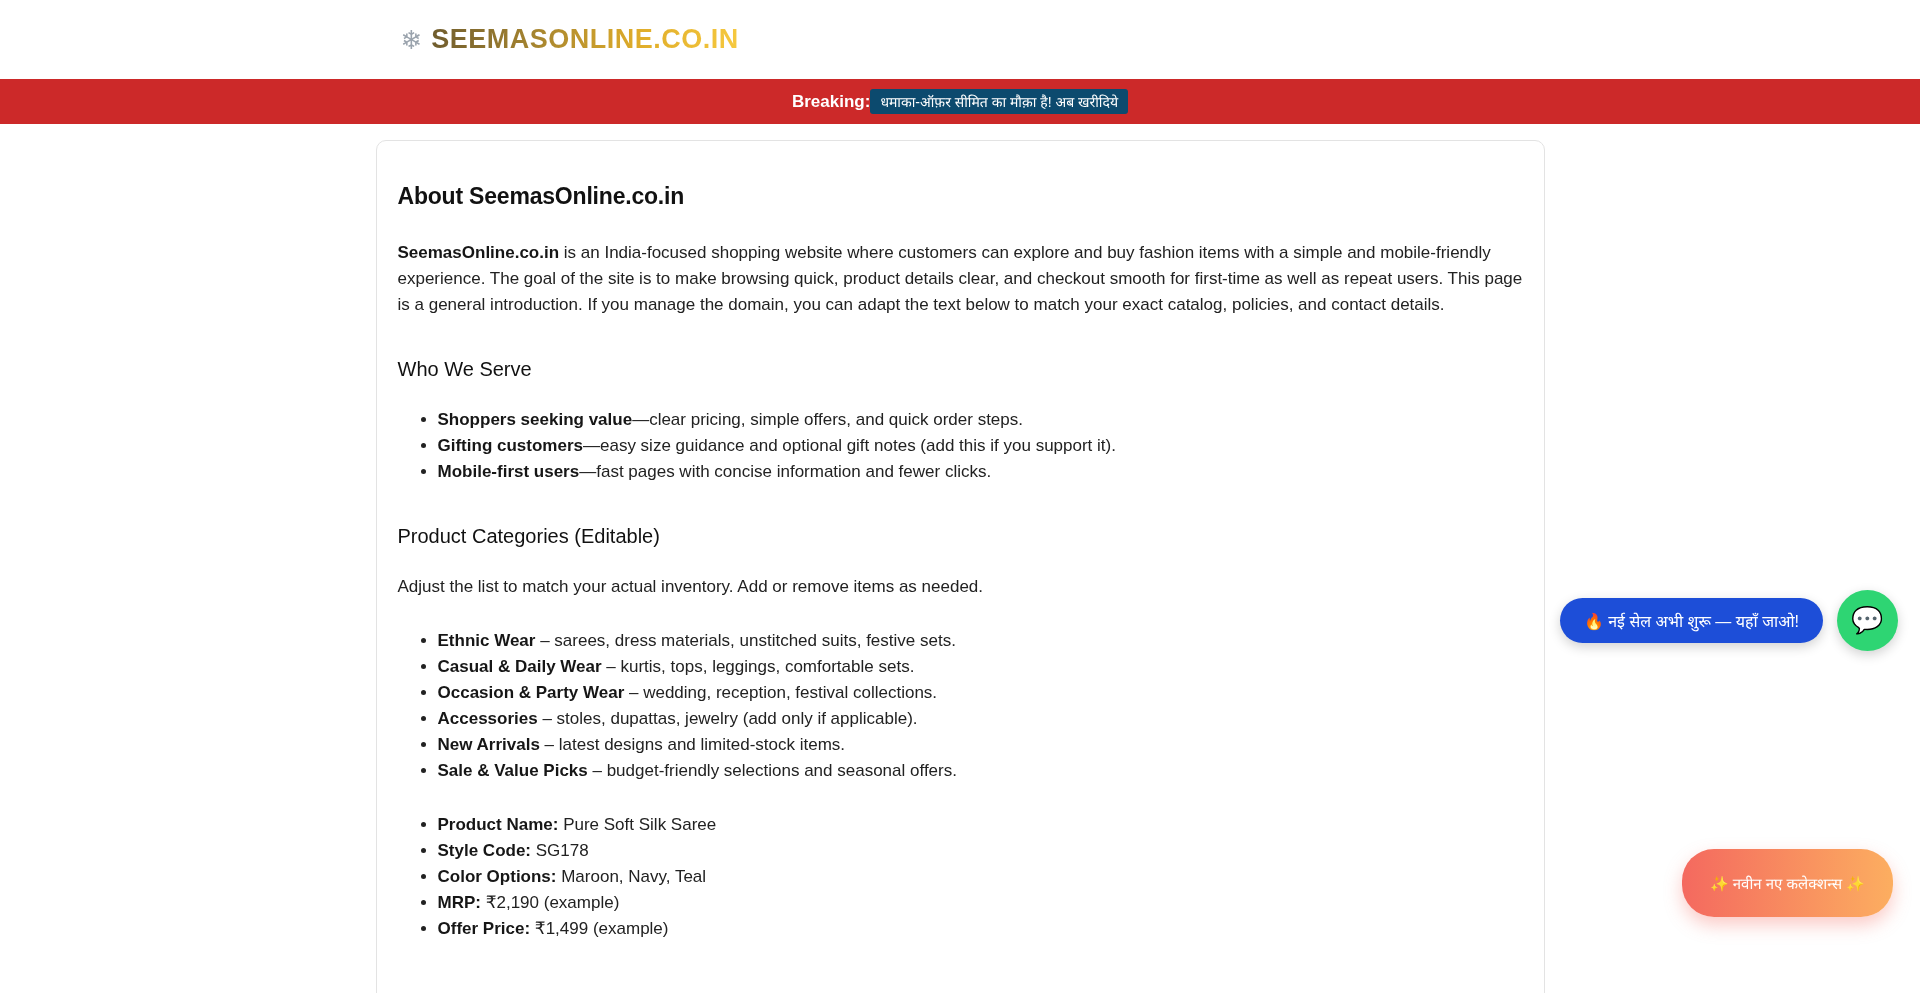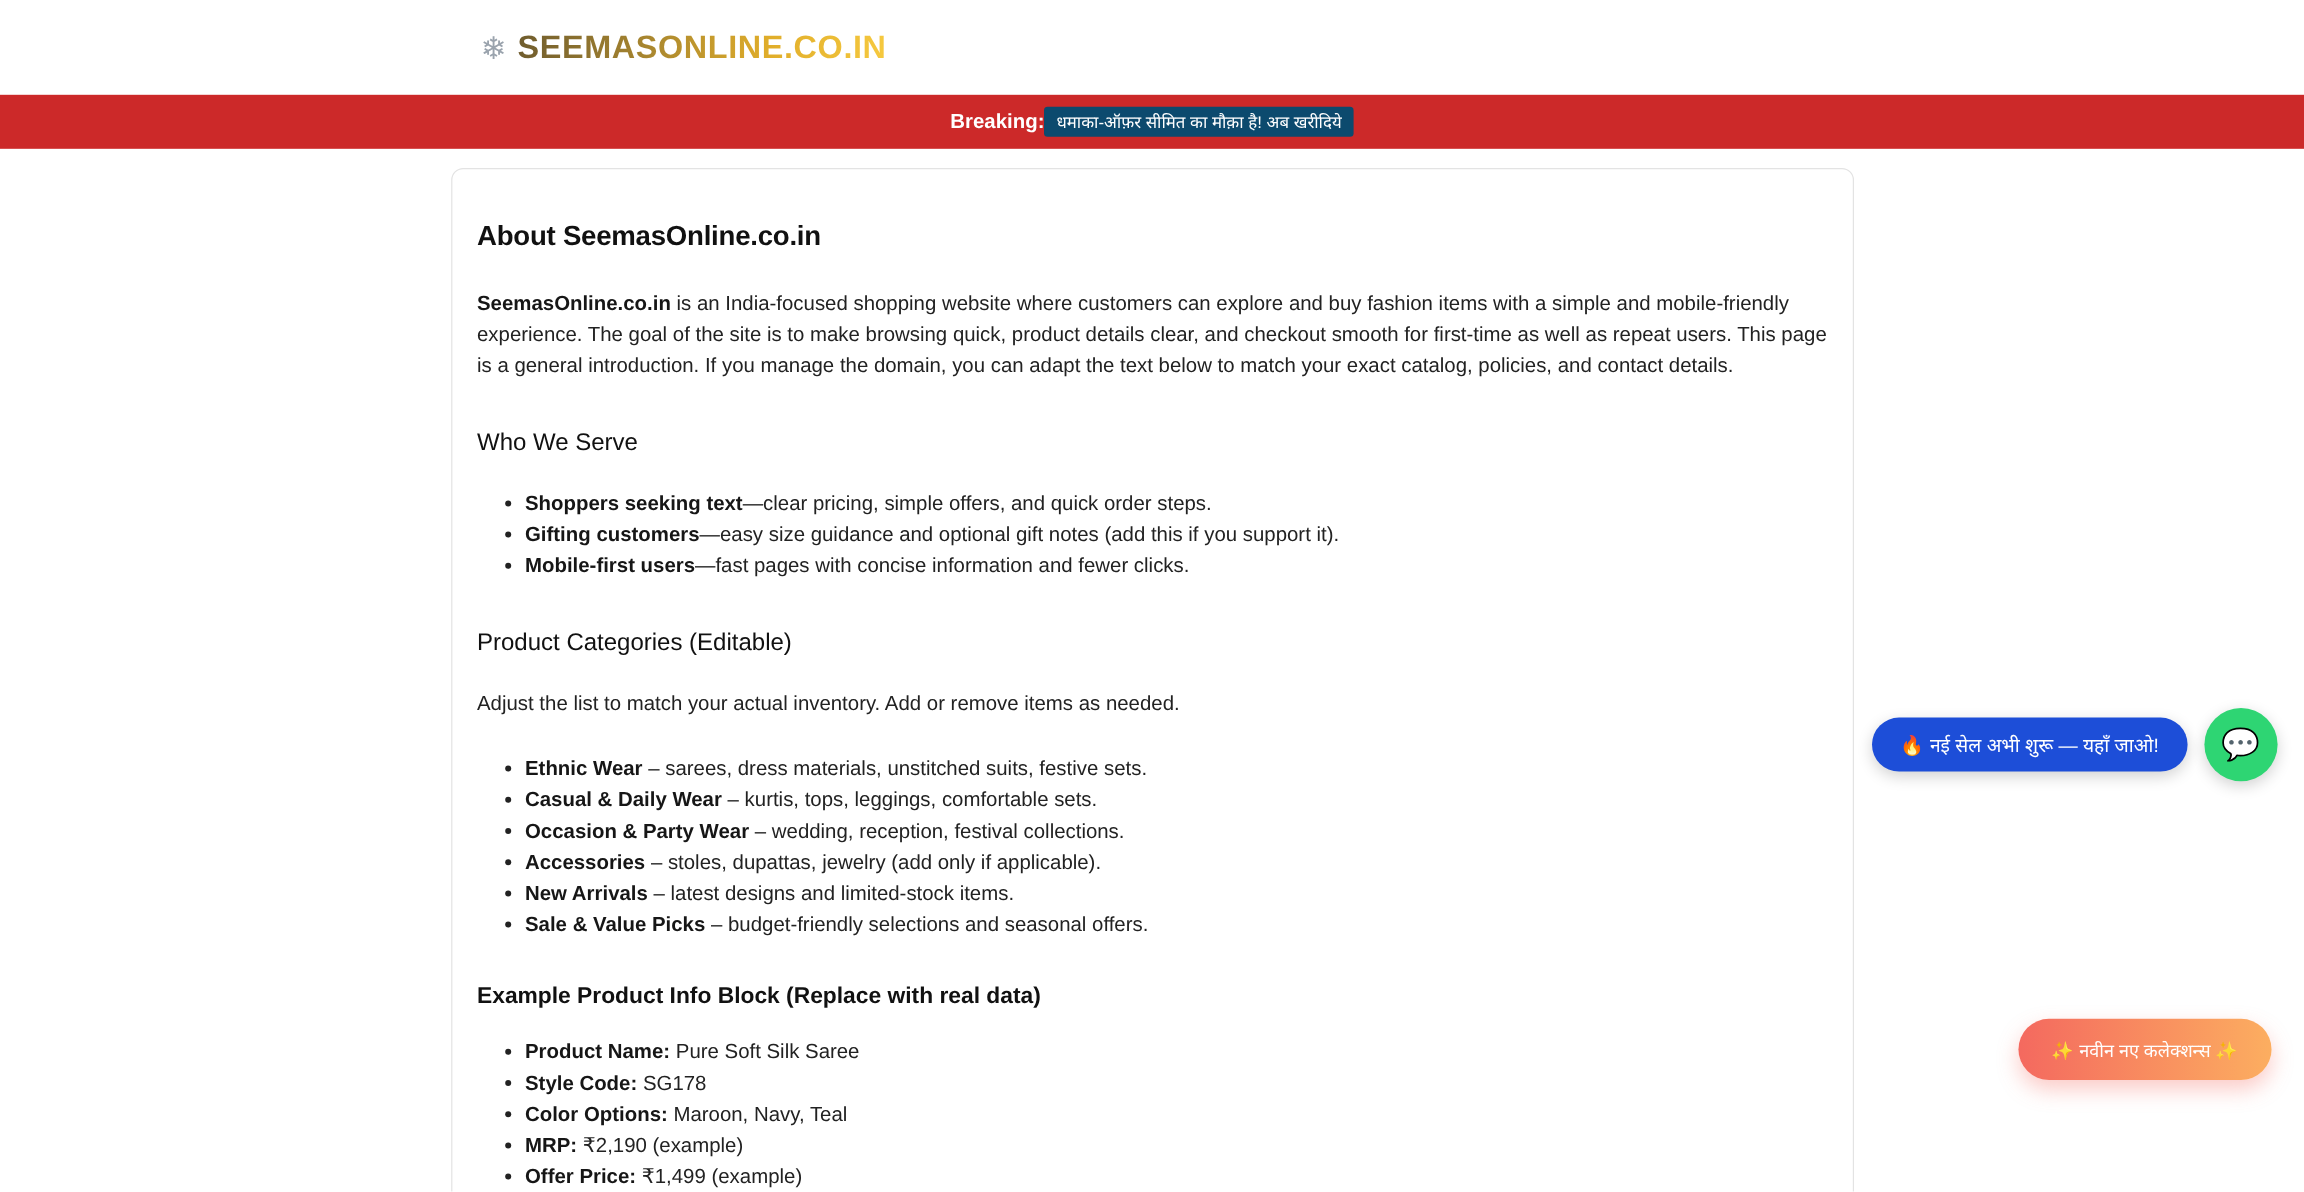--- a/index.html
+++ b/index.html
@@ -54,21 +54,21 @@
     box-shadow: 0 4px 12px rgba(0,0,0,0.18); cursor: pointer; white-space: nowrap;
   }
   .chat-fab {
     width: 61px; height: 61px; border-radius: 50%; background: #2ed573;
     display: flex; align-items: center; justify-content: center;
     color: #ffffff; font-size: 26px;
     box-shadow: 0 4px 12px rgba(0,0,0,0.18); cursor: pointer;
   }
   .cta-pill {
     position: fixed; top: 849px; right: 27px;
-    height: 51px; border-radius: 32px;
+    height: 68px; border-radius: 32px;
     background: linear-gradient(90deg, #f4695f 0%, #fcae60 100%);
     color: #ffffff; font-size: 15px; font-weight: 500;
     display: flex; align-items: center; padding: 0 28px;
     box-shadow: 0 8px 18px rgba(244,105,95,0.35); cursor: pointer; white-space: nowrap;
   }
 </style>
 </head>
 <body>
 
 <header class="site-header">
@@ -87,37 +87,36 @@
   </div>
 </div>
 
 <main class="card">
   <h1>About SeemasOnline.co.in</h1>
 
   <p><span class="lead">SeemasOnline.co.in</span><span> is an India-focused shopping website where customers can explore and buy fashion items with a simple and mobile-friendly experience. The goal of the site is to make browsing quick, product details clear, and checkout smooth for first-time as well as repeat users. This page is a general introduction. If you manage the domain, you can adapt the text below to match your exact catalog, policies, and contact details.</span></p>
 
   <h2>Who We Serve</h2>
   <ul>
-    <li><span class="lead">Shoppers seeking text</span><span>—clear pricing, simple offers, and quick order steps.</span></li>
+    <li><span class="lead">Shoppers seeking value</span><span>—clear pricing, simple offers, and quick order steps.</span></li>
     <li><span class="lead">Gifting customers</span><span>—easy size guidance and optional gift notes (add this if you support it).</span></li>
     <li><span class="lead">Mobile-first users</span><span>—fast pages with concise information and fewer clicks.</span></li>
   </ul>
 
   <h2>Product Categories (Editable)</h2>
   <p>Adjust the list to match your actual inventory. Add or remove items as needed.</p>
   <ul>
     <li><span class="lead">Ethnic Wear</span><span> – sarees, dress materials, unstitched suits, festive sets.</span></li>
     <li><span class="lead">Casual &amp; Daily Wear</span><span> – kurtis, tops, leggings, comfortable sets.</span></li>
     <li><span class="lead">Occasion &amp; Party Wear</span><span> – wedding, reception, festival collections.</span></li>
     <li><span class="lead">Accessories</span><span> – stoles, dupattas, jewelry (add only if applicable).</span></li>
     <li><span class="lead">New Arrivals</span><span> – latest designs and limited-stock items.</span></li>
     <li><span class="lead">Sale &amp; Value Picks</span><span> – budget-friendly selections and seasonal offers.</span></li>
   </ul>
 
-  <h3>Example Product Info Block (Replace with real data)</h3>
   <ul>
     <li><span class="lead">Product Name:</span><span> Pure Soft Silk Saree</span></li>
     <li><span class="lead">Style Code:</span><span> SG178</span></li>
     <li><span class="lead">Color Options:</span><span> Maroon, Navy, Teal</span></li>
     <li><span class="lead">MRP:</span><span> ₹2,190 (example)</span></li>
     <li><span class="lead">Offer Price:</span><span> ₹1,499 (example)</span></li>
 
   </ul>
 </main>
 

